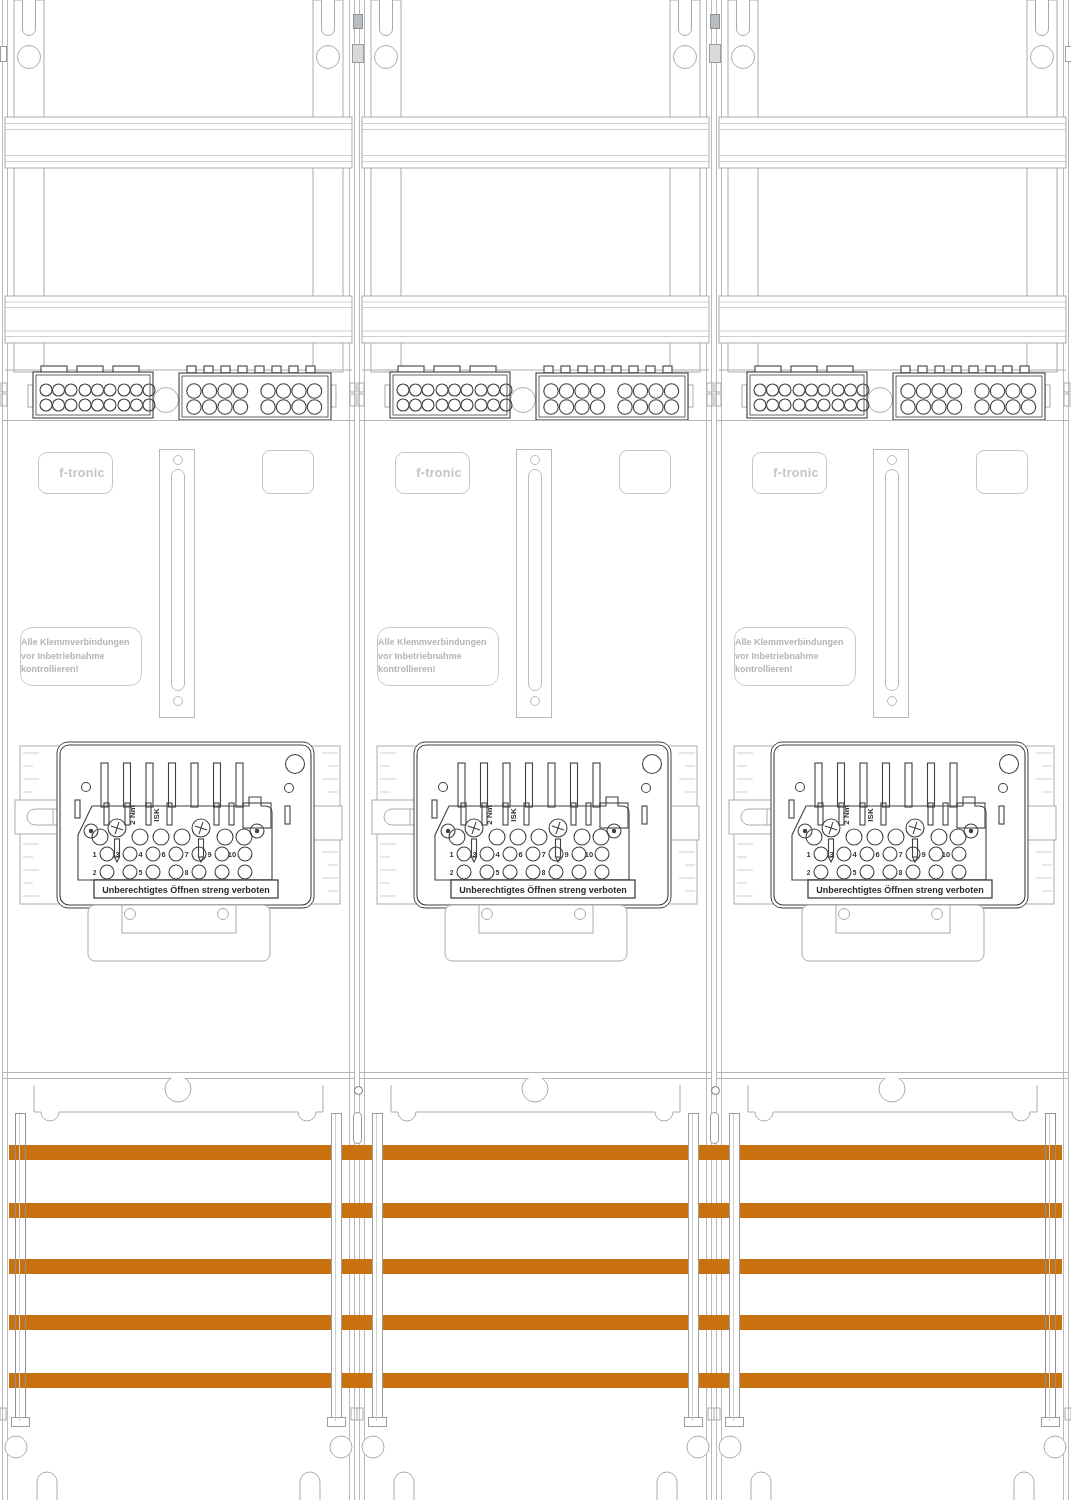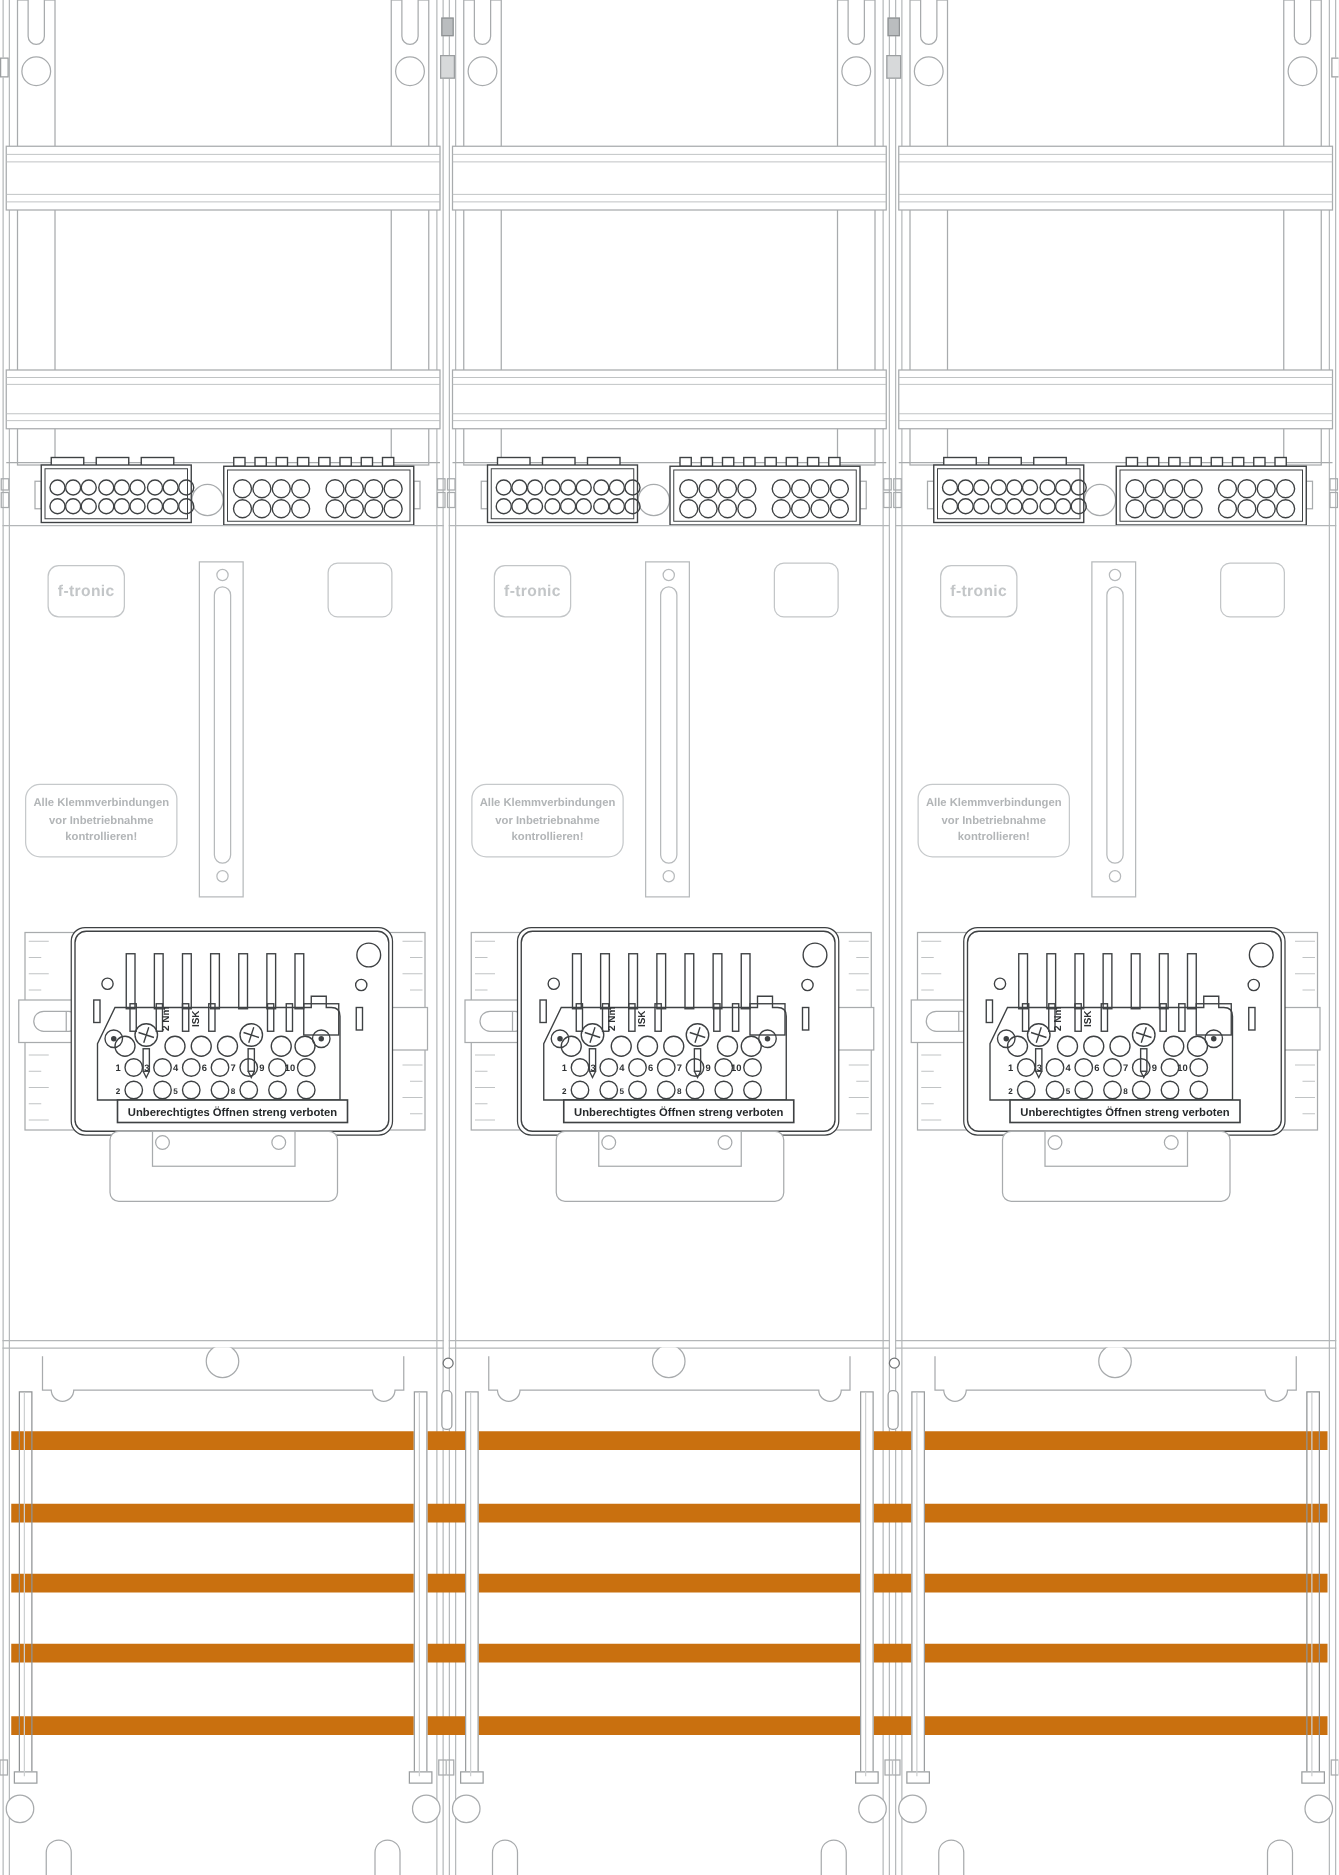--- a/index.html
+++ b/index.html
@@ -7,29 +7,29 @@
          font-family:"Liberation Sans",sans-serif;}
   .panel{position:absolute;top:0;width:357px;height:1500px;}
   .vline{position:absolute;top:0;height:1500px;border-left:1px solid #b7babc;}
   .vl-a{left:2px}.vl-b{left:7px}.vl-c{left:349px}.vl-d{left:354px}
   .top-svg{position:absolute;left:0;top:0;}
   .body-top{position:absolute;left:2px;top:420px;width:353px;height:0;border-top:1px solid #b3b6b8;}
   .body-bottom{position:absolute;left:2px;top:1072px;width:353px;height:5px;
                border-top:1px solid #b3b6b8;border-bottom:1px solid #b3b6b8;}
   .logo{position:absolute;left:38px;top:452px;width:60px;height:40px;border:1.2px solid #c3c6c8;
         border-radius:9px;text-align:center;line-height:40px;color:#c3c6c8;font-weight:700;
-        font-size:12.5px;letter-spacing:.3px;}
+        font-size:12.5px;letter-spacing:.3px;padding-left:13px;}
   .slot-outer{position:absolute;left:159px;top:449px;width:34px;height:267px;border:1px solid #b7babc;}
   .slot-hole-top{position:absolute;left:13px;top:5px;width:8px;height:8px;border:1px solid #b7babc;border-radius:50%;}
   .slot-bar{position:absolute;left:11px;top:19px;width:12px;height:220px;border:1px solid #b7babc;border-radius:7px;}
   .slot-hole-bottom{position:absolute;left:13px;top:246px;width:8px;height:8px;border:1px solid #b7babc;border-radius:50%;}
   .blank-plate{position:absolute;left:262px;top:450px;width:50px;height:42px;border:1.2px solid #c3c6c8;border-radius:8px;}
   .warn{position:absolute;left:20px;top:627px;width:120px;height:57px;border:1.2px solid #c6c9cb;
         border-radius:12px;display:flex;flex-direction:column;justify-content:center;
-        text-align:center;color:#b2b5b7;font-size:9px;line-height:1.5;font-weight:600;}
+        text-align:left;color:#b2b5b7;font-size:9px;line-height:1.5;font-weight:600;}
   .dev-svg{position:absolute;left:0;top:733px;}
   .bot-svg{position:absolute;left:0;top:1078px;}
   .rail{position:absolute;top:1113px;width:9px;height:307px;background:#fff;border:1px solid #9b9ea0;z-index:8;}
   .rail::after{content:"";position:absolute;left:3px;top:0;bottom:0;border-left:1px solid #cdd0d1;}
   .rail-left{left:15px}.rail-right{left:331px}
   .rail .foot{position:absolute;left:-5px;width:17px;top:303px;height:8px;background:#fff;border:1px solid #9b9ea0;}
   .panel.first .rail-left,.panel.last .rail-right{background:transparent;border-color:#8f9294;}
   .busbar{position:absolute;left:9px;width:1053px;height:15px;background:var(--orange,#c9700f);z-index:5;}
   .divider{position:absolute;top:0;width:0;height:1500px;z-index:3;}
   .divider .clip1{position:absolute;left:-4px;top:14px;width:8px;height:13px;background:#babdbf;border:1px solid #8f9294;}

